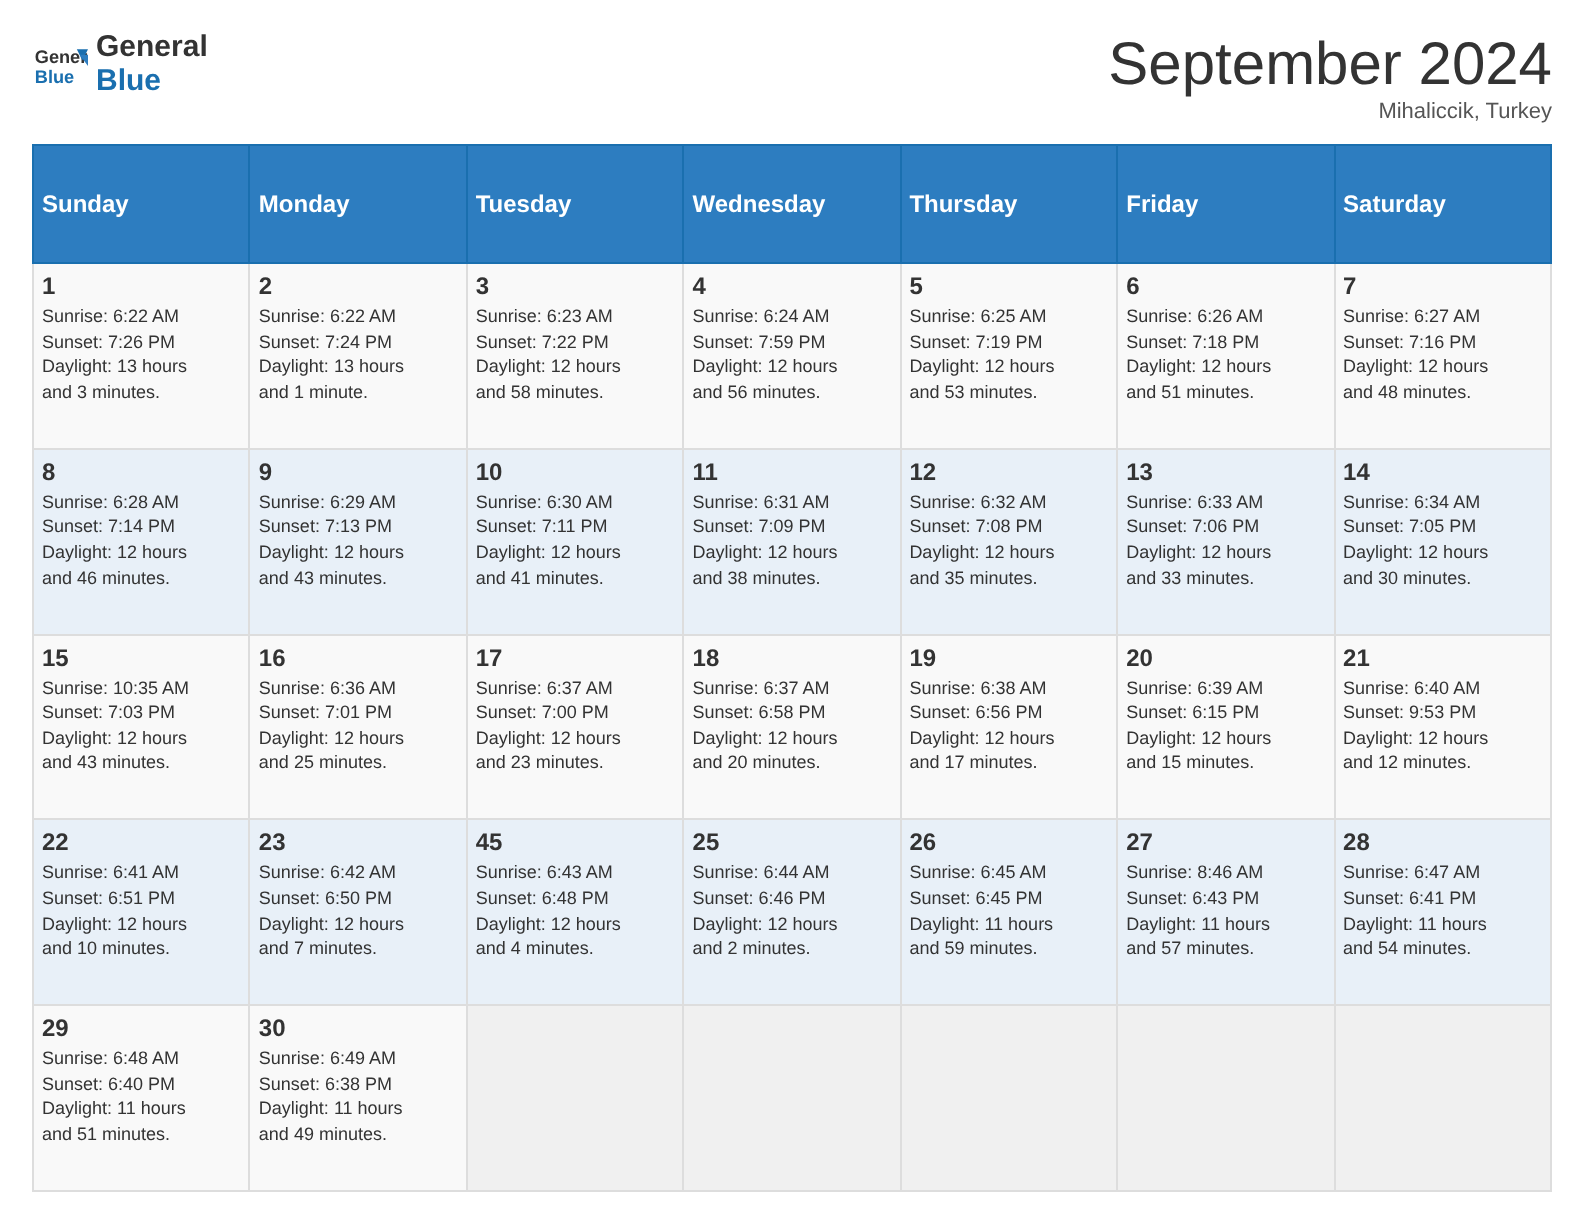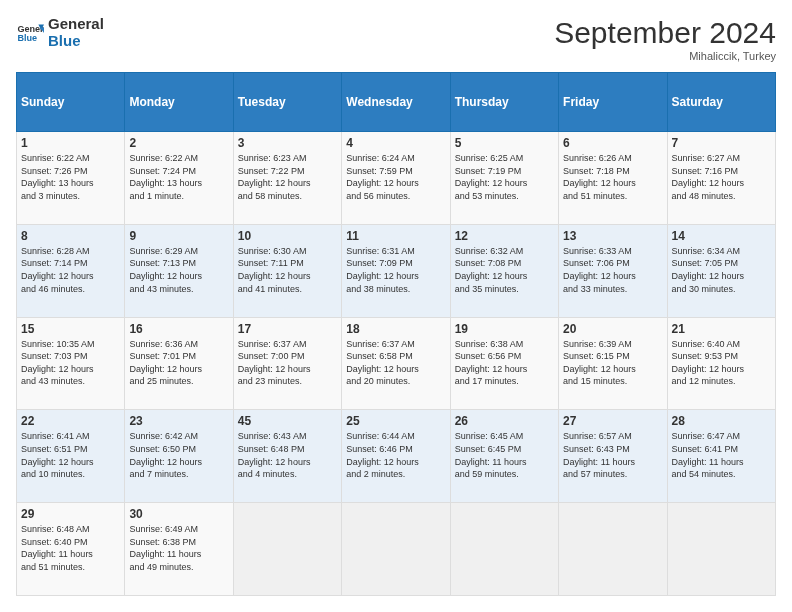--- a/index.html
+++ b/index.html
@@ -360,21 +360,21 @@
             <div class="cell-content">
               <div>Sunrise: 6:45 AM</div>
               <div>Sunset: 6:45 PM</div>
               <div>Daylight: 11 hours</div>
               <div>and 59 minutes.</div>
             </div>
           </td>
           <td>
             <span class="day-num">27</span>
             <div class="cell-content">
-              <div>Sunrise: 6:57 AM</div>
+              <div>Sunrise: 8:46 AM</div>
               <div>Sunset: 6:43 PM</div>
               <div>Daylight: 11 hours</div>
               <div>and 57 minutes.</div>
             </div>
           </td>
           <td>
             <span class="day-num">28</span>
             <div class="cell-content">
               <div>Sunrise: 6:47 AM</div>
               <div>Sunset: 6:41 PM</div>

